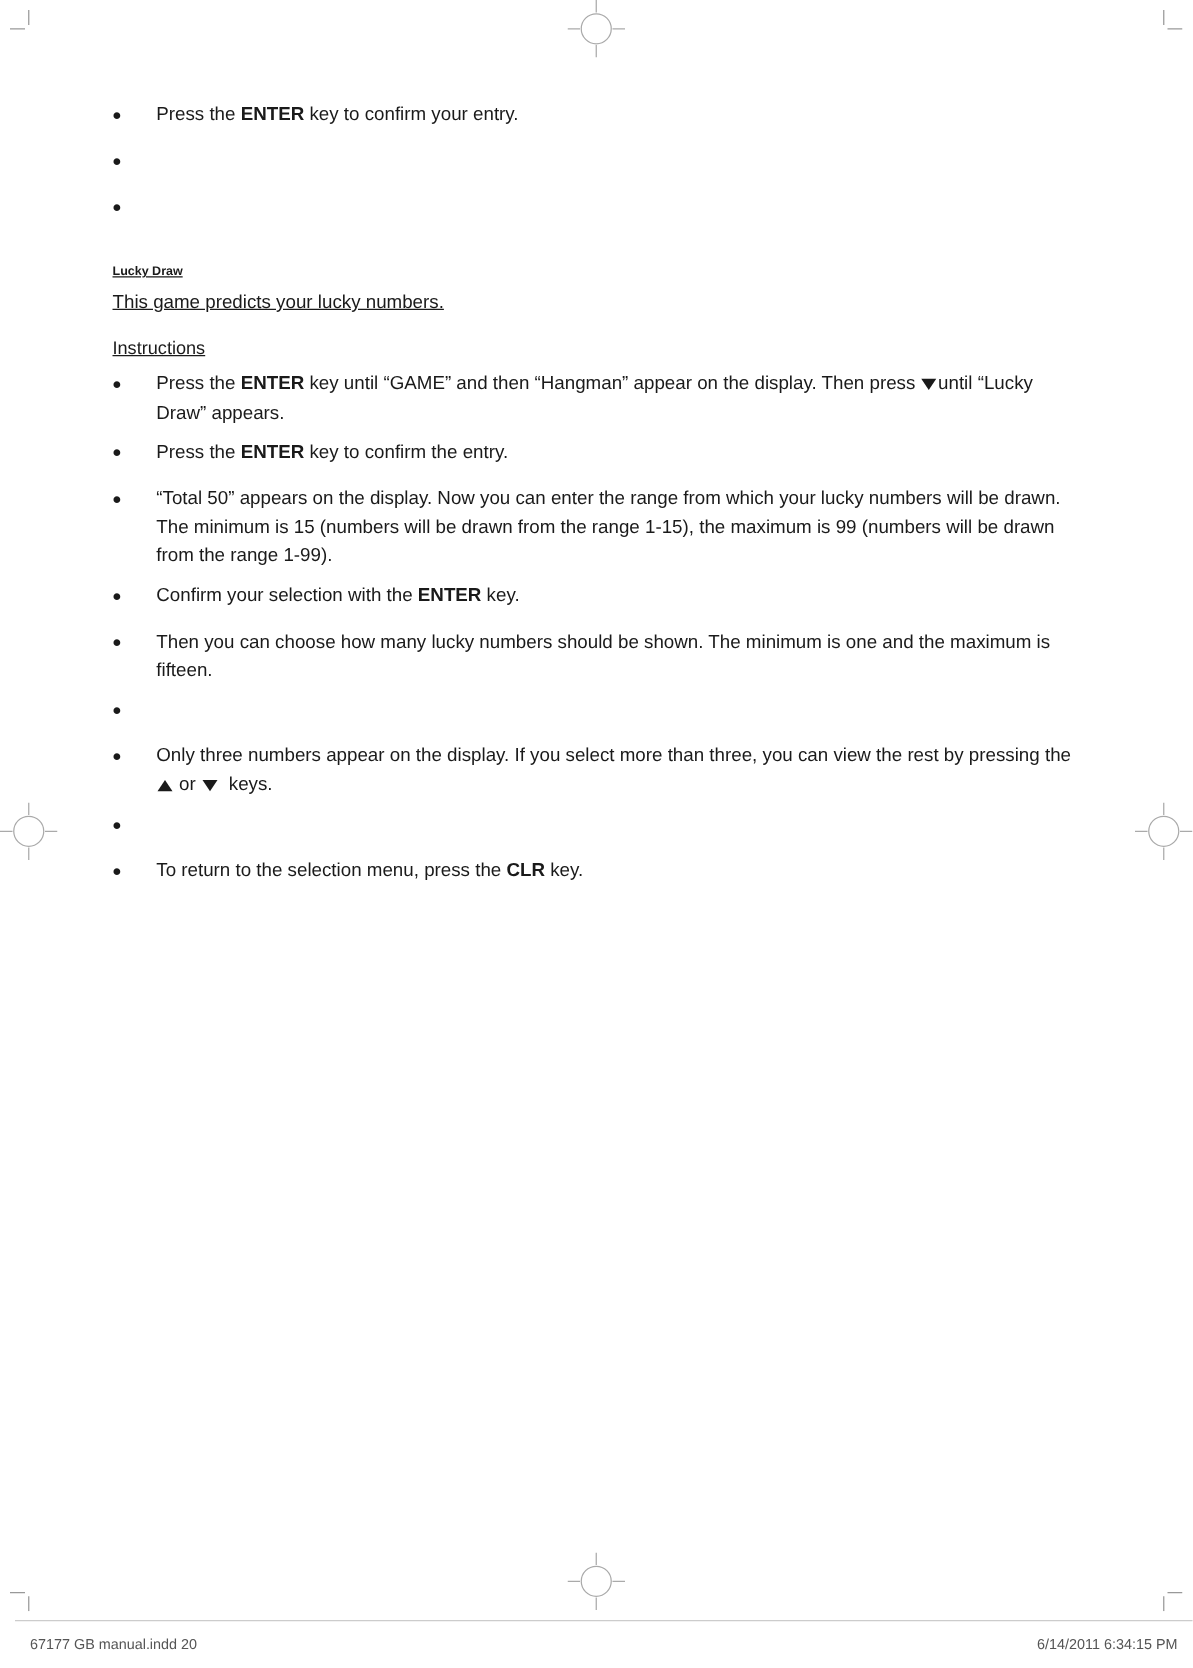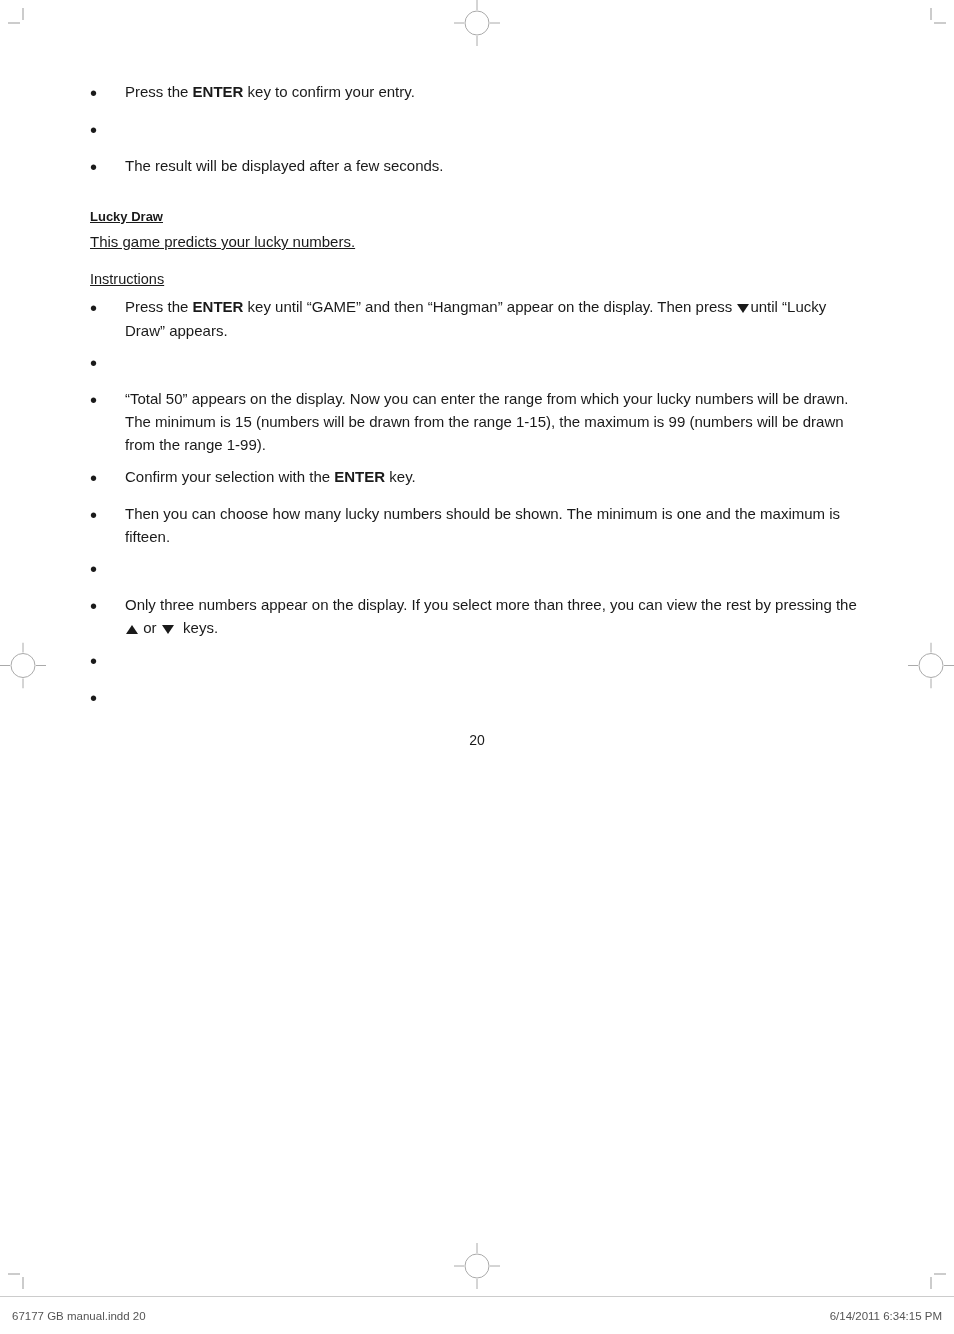--- a/index.html
+++ b/index.html
@@ -101,21 +101,21 @@
       flex: 1;
     }
 
     .section-heading {
       margin: 24px 0 6px 0;
     }
 
     .section-heading .underline {
       text-decoration: underline;
       font-weight: bold;
-      font-size: 13px;
+      font-size: 10px;
       margin-top: 39px;
     }
 
     .section-intro {
       margin-bottom: 18px;
       line-height: 1.55;
       text-decoration: underline;
     }
 
     .instructions-label {
@@ -129,21 +129,21 @@
     .page-number {
       text-align: center;
       margin-top: 18px;
       font-size: 14px;
       color: #1a1a1a;
     }
 
     .footer-bar {
       position: absolute;
       bottom: 0;
-      left: 0;
+      left: 12px;
       right: 0;
       height: 38px;
       border-top: 1px solid #ccc;
       display: flex;
       align-items: center;
       justify-content: space-between;
       padding: 0 12px;
       font-size: 11.5px;
       color: #555;
     }
@@ -244,42 +244,42 @@
         <span class="bullet-dot">•</span>
         <span class="bullet-text">
           Press the <strong>ENTER</strong> key to confirm your entry.
         </span>
       </li>
       <li>
         <span class="bullet-dot">•</span>
       </li>
       <li>
         <span class="bullet-dot">•</span>
-        <span class="bullet-text">
-          The result will be displayed after a few seconds.
-        </span>
       </li>
     </ul>
 
     <div class="section-heading">
       <span class="underline">Lucky Draw</span>
     </div>
     <p class="section-intro">This game predicts your lucky numbers.</p>
 
     <span class="instructions-label">Instructions</span>
 
     <ul class="bullet-list">
       <li>
         <span class="bullet-dot">•</span>
         <span class="bullet-text">
           Press the <strong>ENTER</strong> key until “GAME” and then “Hangman” appear on the display. Then press <span class="triangle-down"></span>until “Lucky Draw” appears.
         </span>
       </li>
       <li>
         <span class="bullet-dot">•</span>
+        <span class="bullet-text">
+          Press the <strong>ENTER</strong> key to confirm the entry.
+        </span>
       </li>
       <li>
         <span class="bullet-dot">•</span>
         <span class="bullet-text">
           “Total 50” appears on the display. Now you can enter the range from which your lucky numbers will be drawn. The minimum is 15 (numbers will be drawn from the range 1-15), the maximum is 99 (numbers will be drawn from the range 1-99).
         </span>
       </li>
       <li>
         <span class="bullet-dot">•</span>
         <span class="bullet-text">
@@ -299,24 +299,26 @@
         <span class="bullet-dot">•</span>
         <span class="bullet-text">
           Only three numbers appear on the display. If you select more than three, you can view the rest by pressing the <span class="triangle-up"></span> or <span class="triangle-down"></span>&nbsp; keys.
         </span>
       </li>
       <li>
         <span class="bullet-dot">•</span>
       </li>
       <li>
         <span class="bullet-dot">•</span>
+        <span class="bullet-text">
+          To return to the selection menu, press the <strong>CLR</strong> key.
+        </span>
       </li>
     </ul>
 
-    <div class="page-number">20</div>
 
   </div>
 
   <div class="footer-bar">
     <span>67177 GB  manual.indd   20</span>
     <span>6/14/2011   6:34:15 PM</span>
   </div>
 
 </div>
 

